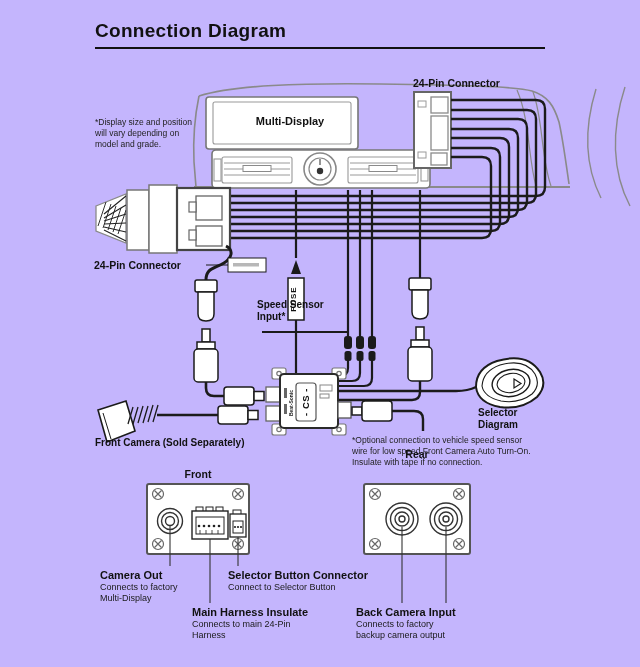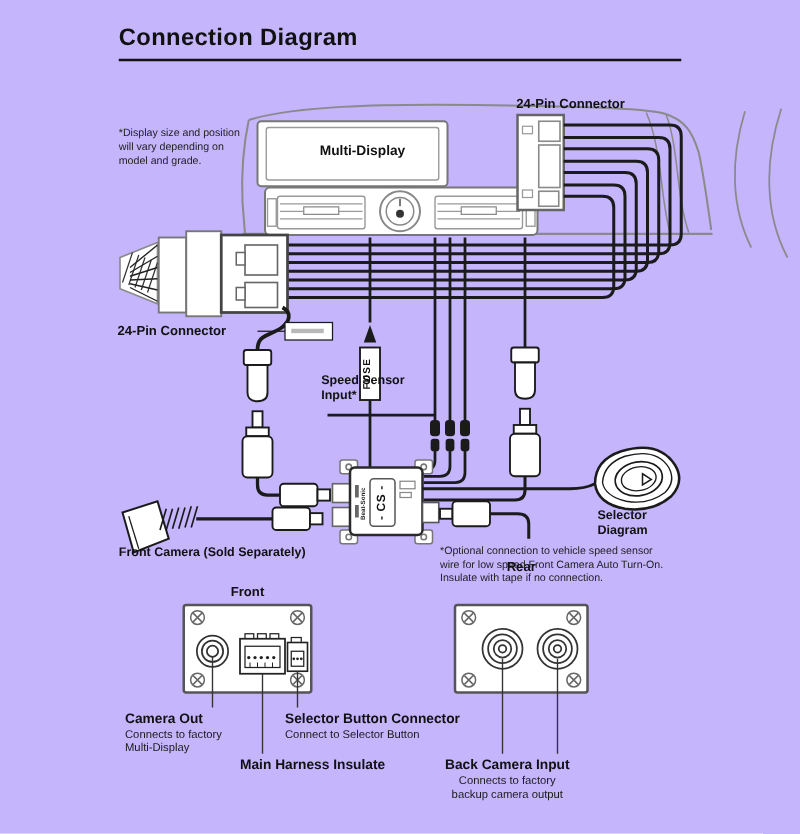--- a/index.html
+++ b/index.html
@@ -267,21 +267,21 @@
     <path d="M170,525 V566"></path>
     <path d="M210,539 V603"></path>
     <path d="M238,537 V566"></path>
     <path d="M402,527 V603"></path>
     <path d="M446,527 V603"></path>
   </g>
 </svg>
 
 <div class="abs" id="title">Connection Diagram</div>
 
-<div class="abs note ws" style="left:95px;top:101px;">*Display size and position
+<div class="abs note ws" style="left:95px;top:117px;">*Display size and position
 will vary depending on
 model and grade.</div>
 
 <div class="abs lbl-lg" style="left:413px;top:77px;">24-Pin Connector</div>
 
 <div class="abs lbl-lg" style="left:245px;top:115px;width:90px;text-align:center;font-size:11px;">Multi-Display</div>
 
 <div class="abs lbl-lg" style="left:94px;top:259px;">24-Pin Connector</div>
 
 <div class="abs lbl ws" style="left:257px;top:299px;">Speed Sensor
@@ -312,22 +312,24 @@
 Multi-Display</div>
 </div>
 
 <div class="abs callout" style="left:228px;top:569px;">
   <div class="t">Selector Button Connector</div>
   <div class="d ws">Connect to Selector Button</div>
 </div>
 
 <div class="abs callout" style="left:192px;top:606px;">
   <div class="t">Main Harness Insulate</div>
-</div>
-
-<div class="abs callout" style="left:356px;top:606px;text-align:center;">
+  <div class="d ws">Connects to main 24-Pin
+Harness</div>
+</div>
+
+<div class="abs callout" style="left:356px;top:606px;">
   <div class="t">Back Camera Input</div>
   <div class="d ws">Connects to factory
 backup camera output</div>
 </div>
 
 
 </div>
 
 </body></html>

